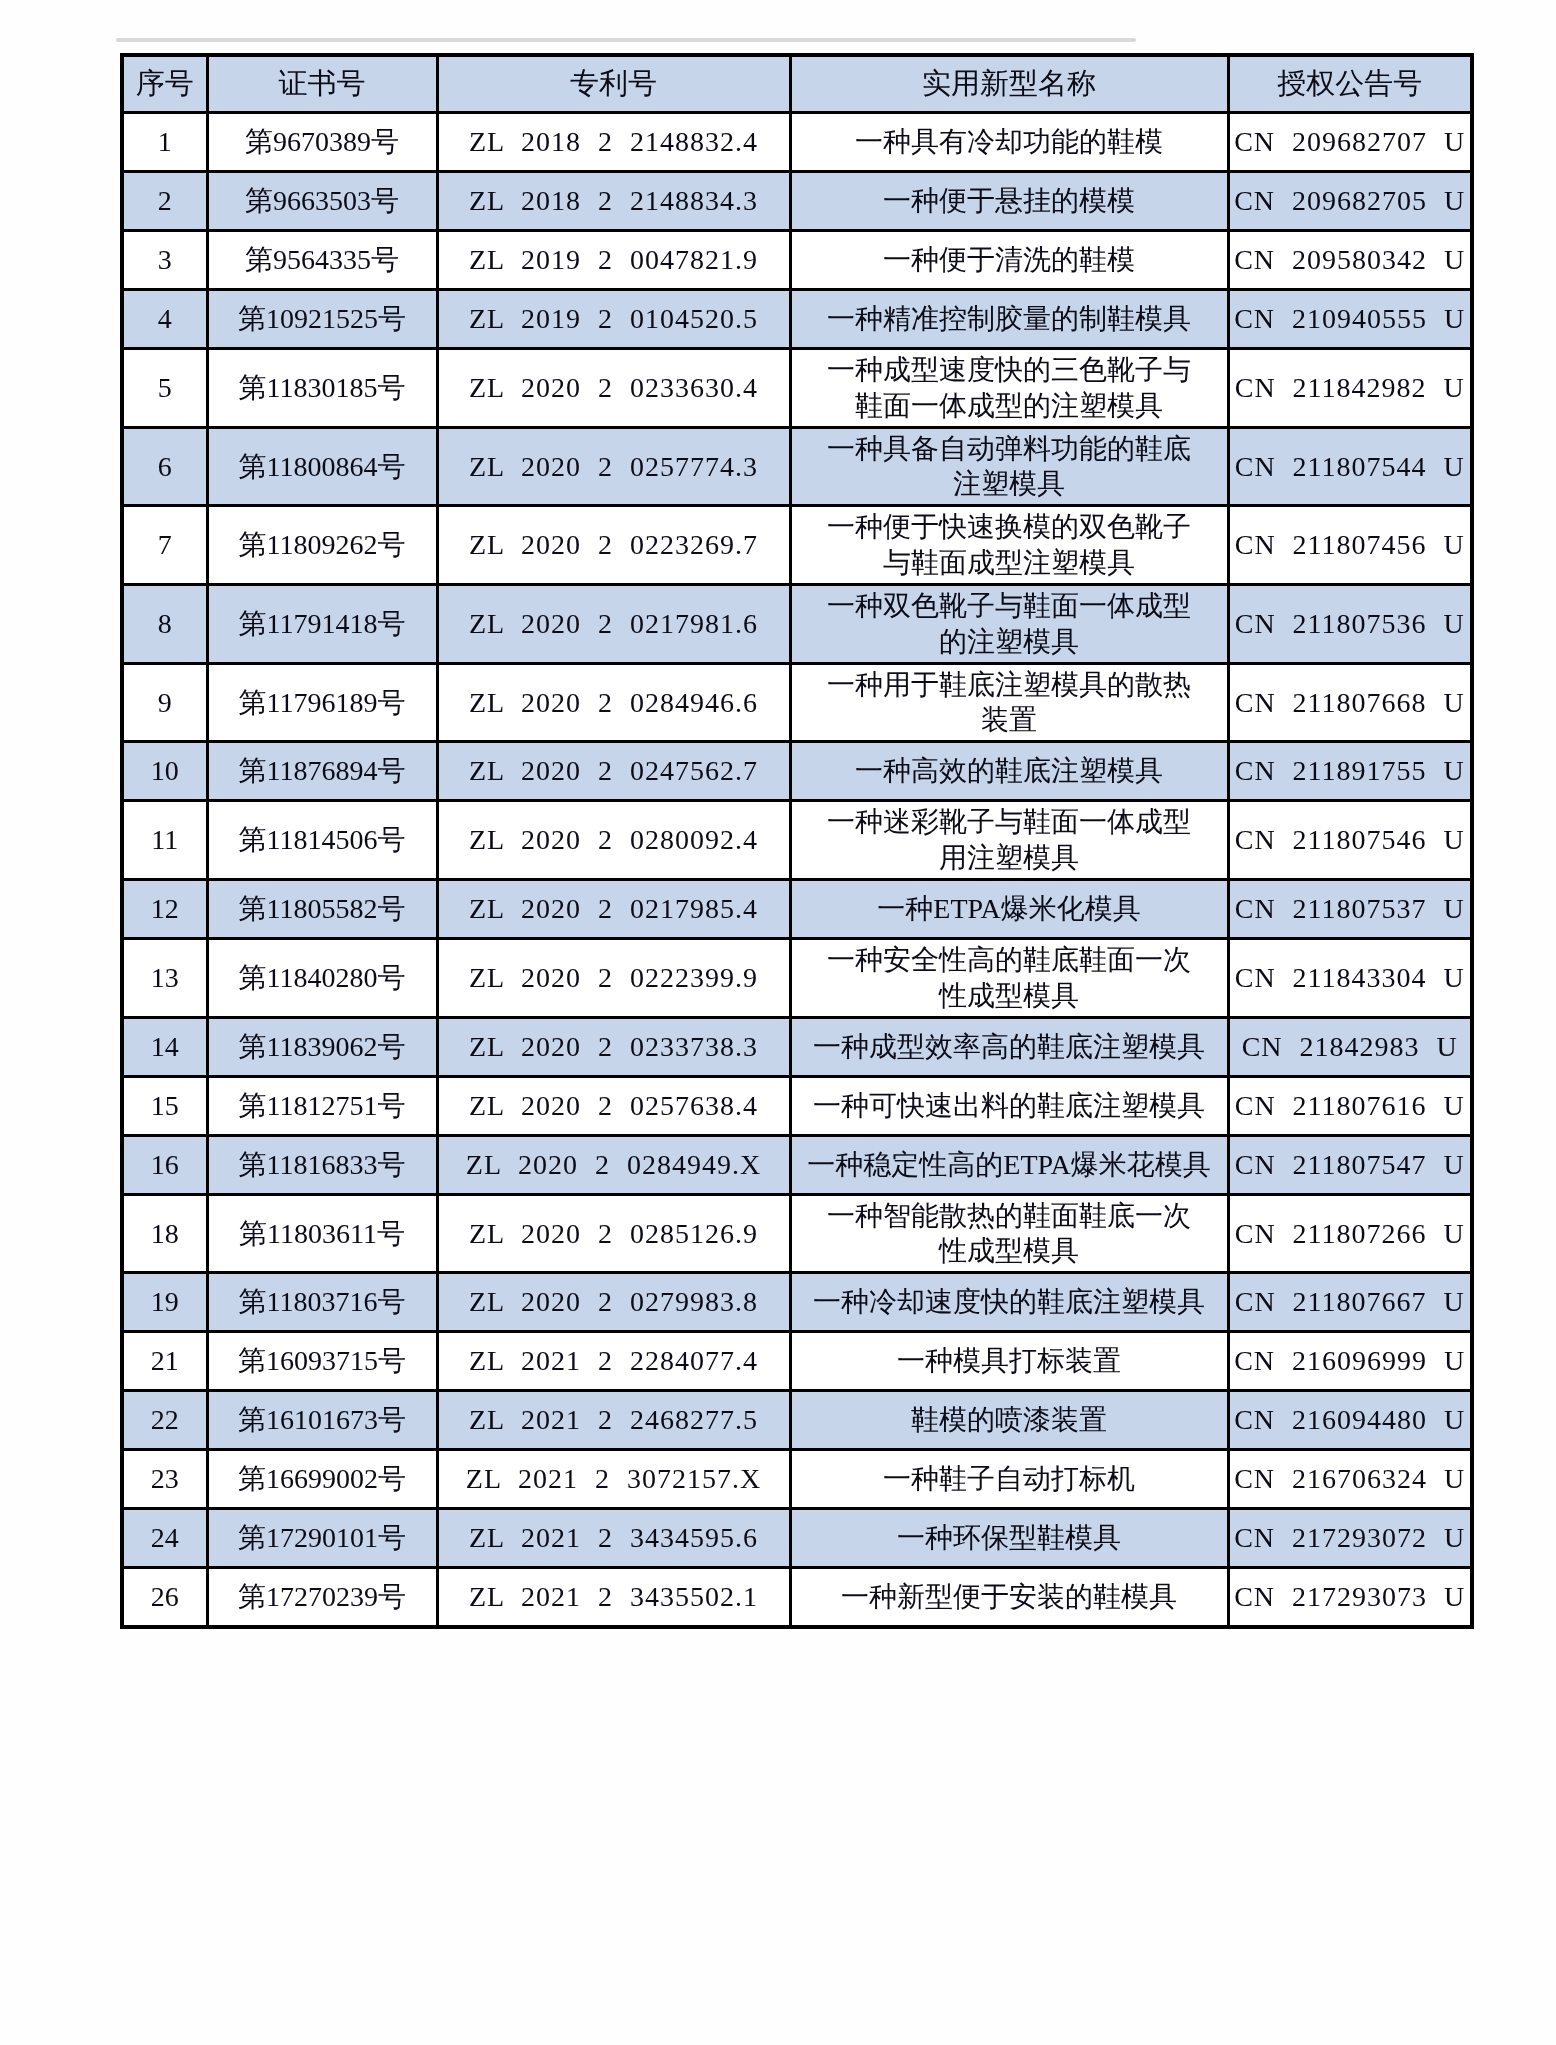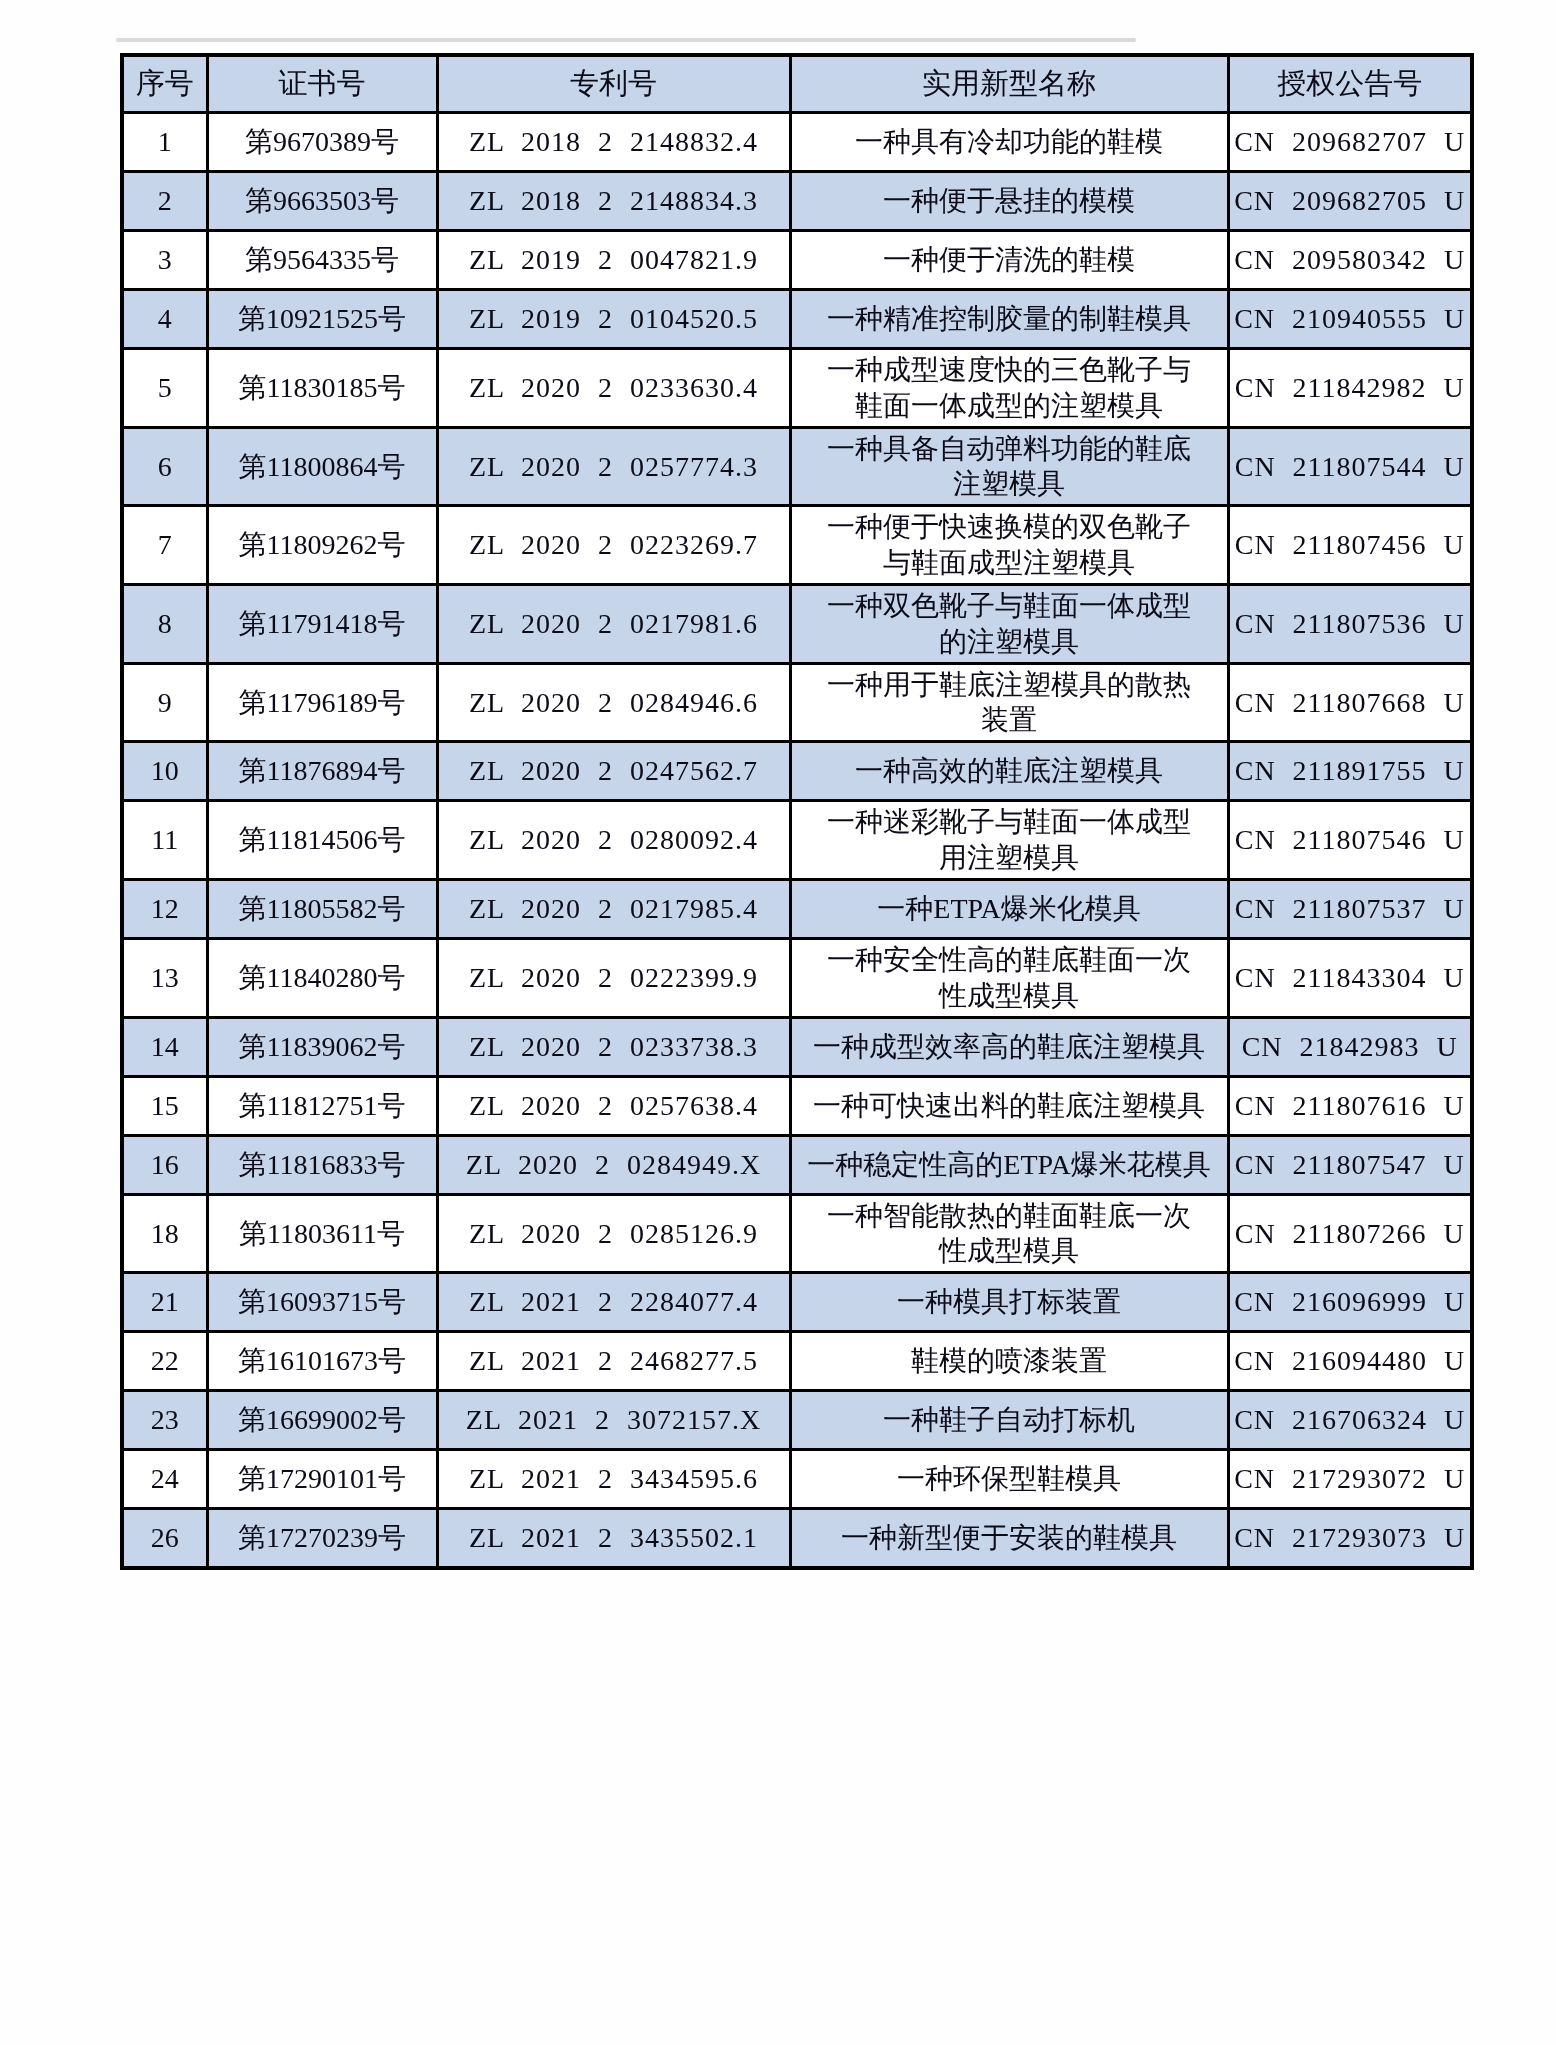--- a/index.html
+++ b/index.html
@@ -215,20 +215,27 @@
         </tr>
         <tr>
           <td class="col-index">18</td>
           <td class="col-certificate">第11803611号</td>
           <td class="col-patent">ZL 2020 2 0285126.9</td>
           <td class="col-name">一种智能散热的鞋面鞋底一次
 性成型模具</td>
           <td class="col-publication">CN 211807266 U</td>
         </tr>
         <tr>
+          <td class="col-index">19</td>
+          <td class="col-certificate">第11803716号</td>
+          <td class="col-patent">ZL 2020 2 0279983.8</td>
+          <td class="col-name">一种冷却速度快的鞋底注塑模具</td>
+          <td class="col-publication">CN 211807667 U</td>
+        </tr>
+        <tr>
           <td class="col-index">21</td>
           <td class="col-certificate">第16093715号</td>
           <td class="col-patent">ZL 2021 2 2284077.4</td>
           <td class="col-name">一种模具打标装置</td>
           <td class="col-publication">CN 216096999 U</td>
         </tr>
         <tr>
           <td class="col-index">22</td>
           <td class="col-certificate">第16101673号</td>
           <td class="col-patent">ZL 2021 2 2468277.5</td>

